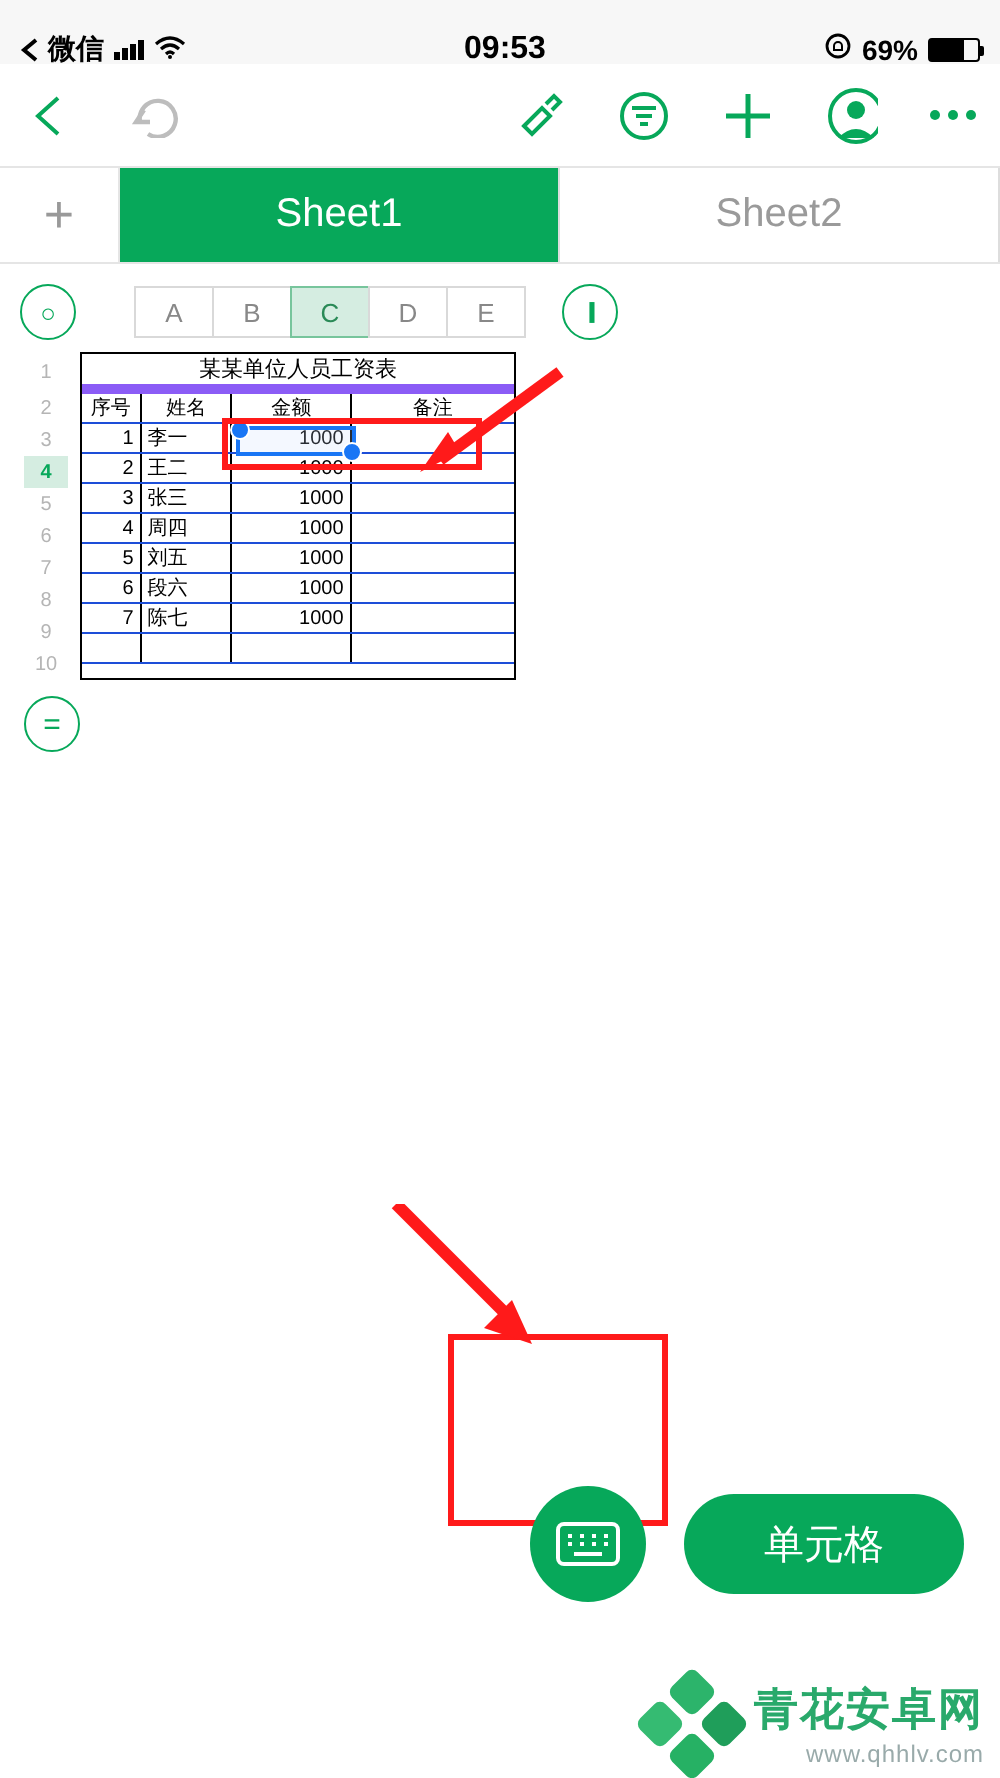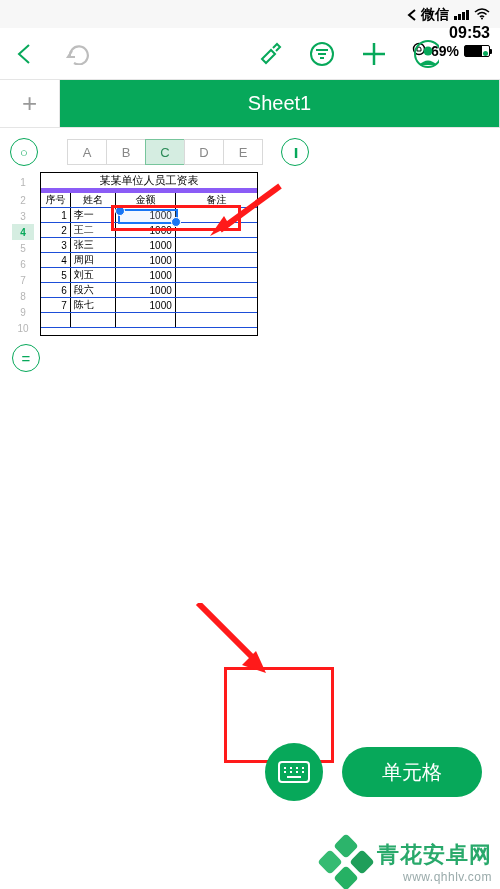--- a/index.html
+++ b/index.html
@@ -1,19 +1,19 @@
 <!DOCTYPE html>
 <html><head>
 <meta charset="utf-8">
 <style>
   * { margin:0; padding:0; box-sizing:border-box; font-family:-apple-system, "Helvetica Neue", Arial, sans-serif; }
   body { width:500px; height:889px; background:#fff; position:relative; overflow:hidden; }
 
   
-  .status { height:28px; background:#f7f7f7; display:flex; align-items:flex-end; justify-content:space-between; padding:6px 10px; font-size:14px; font-weight:600;flex-direction:column; }
+  .status { height:28px; background:#f7f7f7; display:flex; align-items:flex-start; justify-content:space-between; padding:16px 10px; font-size:14px; font-weight:600; }
   .status .left, .status .right { display:flex; align-items:center; gap:5px; }
   .signal { display:flex; align-items:flex-end; gap:1px; }
   .signal span { width:3px; background:#000; display:inline-block; }
   .signal span:nth-child(1){height:4px}.signal span:nth-child(2){height:6px}.signal span:nth-child(3){height:8px}.signal span:nth-child(4){height:10px}
   .wifi, .lock { font-size:14px; }
   .battery { width:26px; height:12px; border:1.5px solid #000; border-radius:2px; position:relative; }
   .battery::after{content:"";position:absolute;right:-3px;top:3px;width:2px;height:5px;background:#000;border-radius:0 1px 1px 0;}
   .batt-fill{height:100%; width:69%; background:#000;}
 
   
@@ -173,20 +173,21 @@
         <span></span>
         <span></span>
         <span></span>
       </span>
   </div>
 </div>
 
 <div class="tabs">
   <div class="tab-add">+</div>
   <div class="tab active">Sheet1</div>
+  <div class="tab">Sheet2</div>
 </div>
 
 <div class="controls">
   <div class="circ">○</div>
   <div class="col-heads" style="margin-left:24px;">
     <div class="col-head">A</div>
     <div class="col-head">B</div>
     <div class="col-head sel">C</div>
     <div class="col-head">D</div>
     <div class="col-head">E</div>

